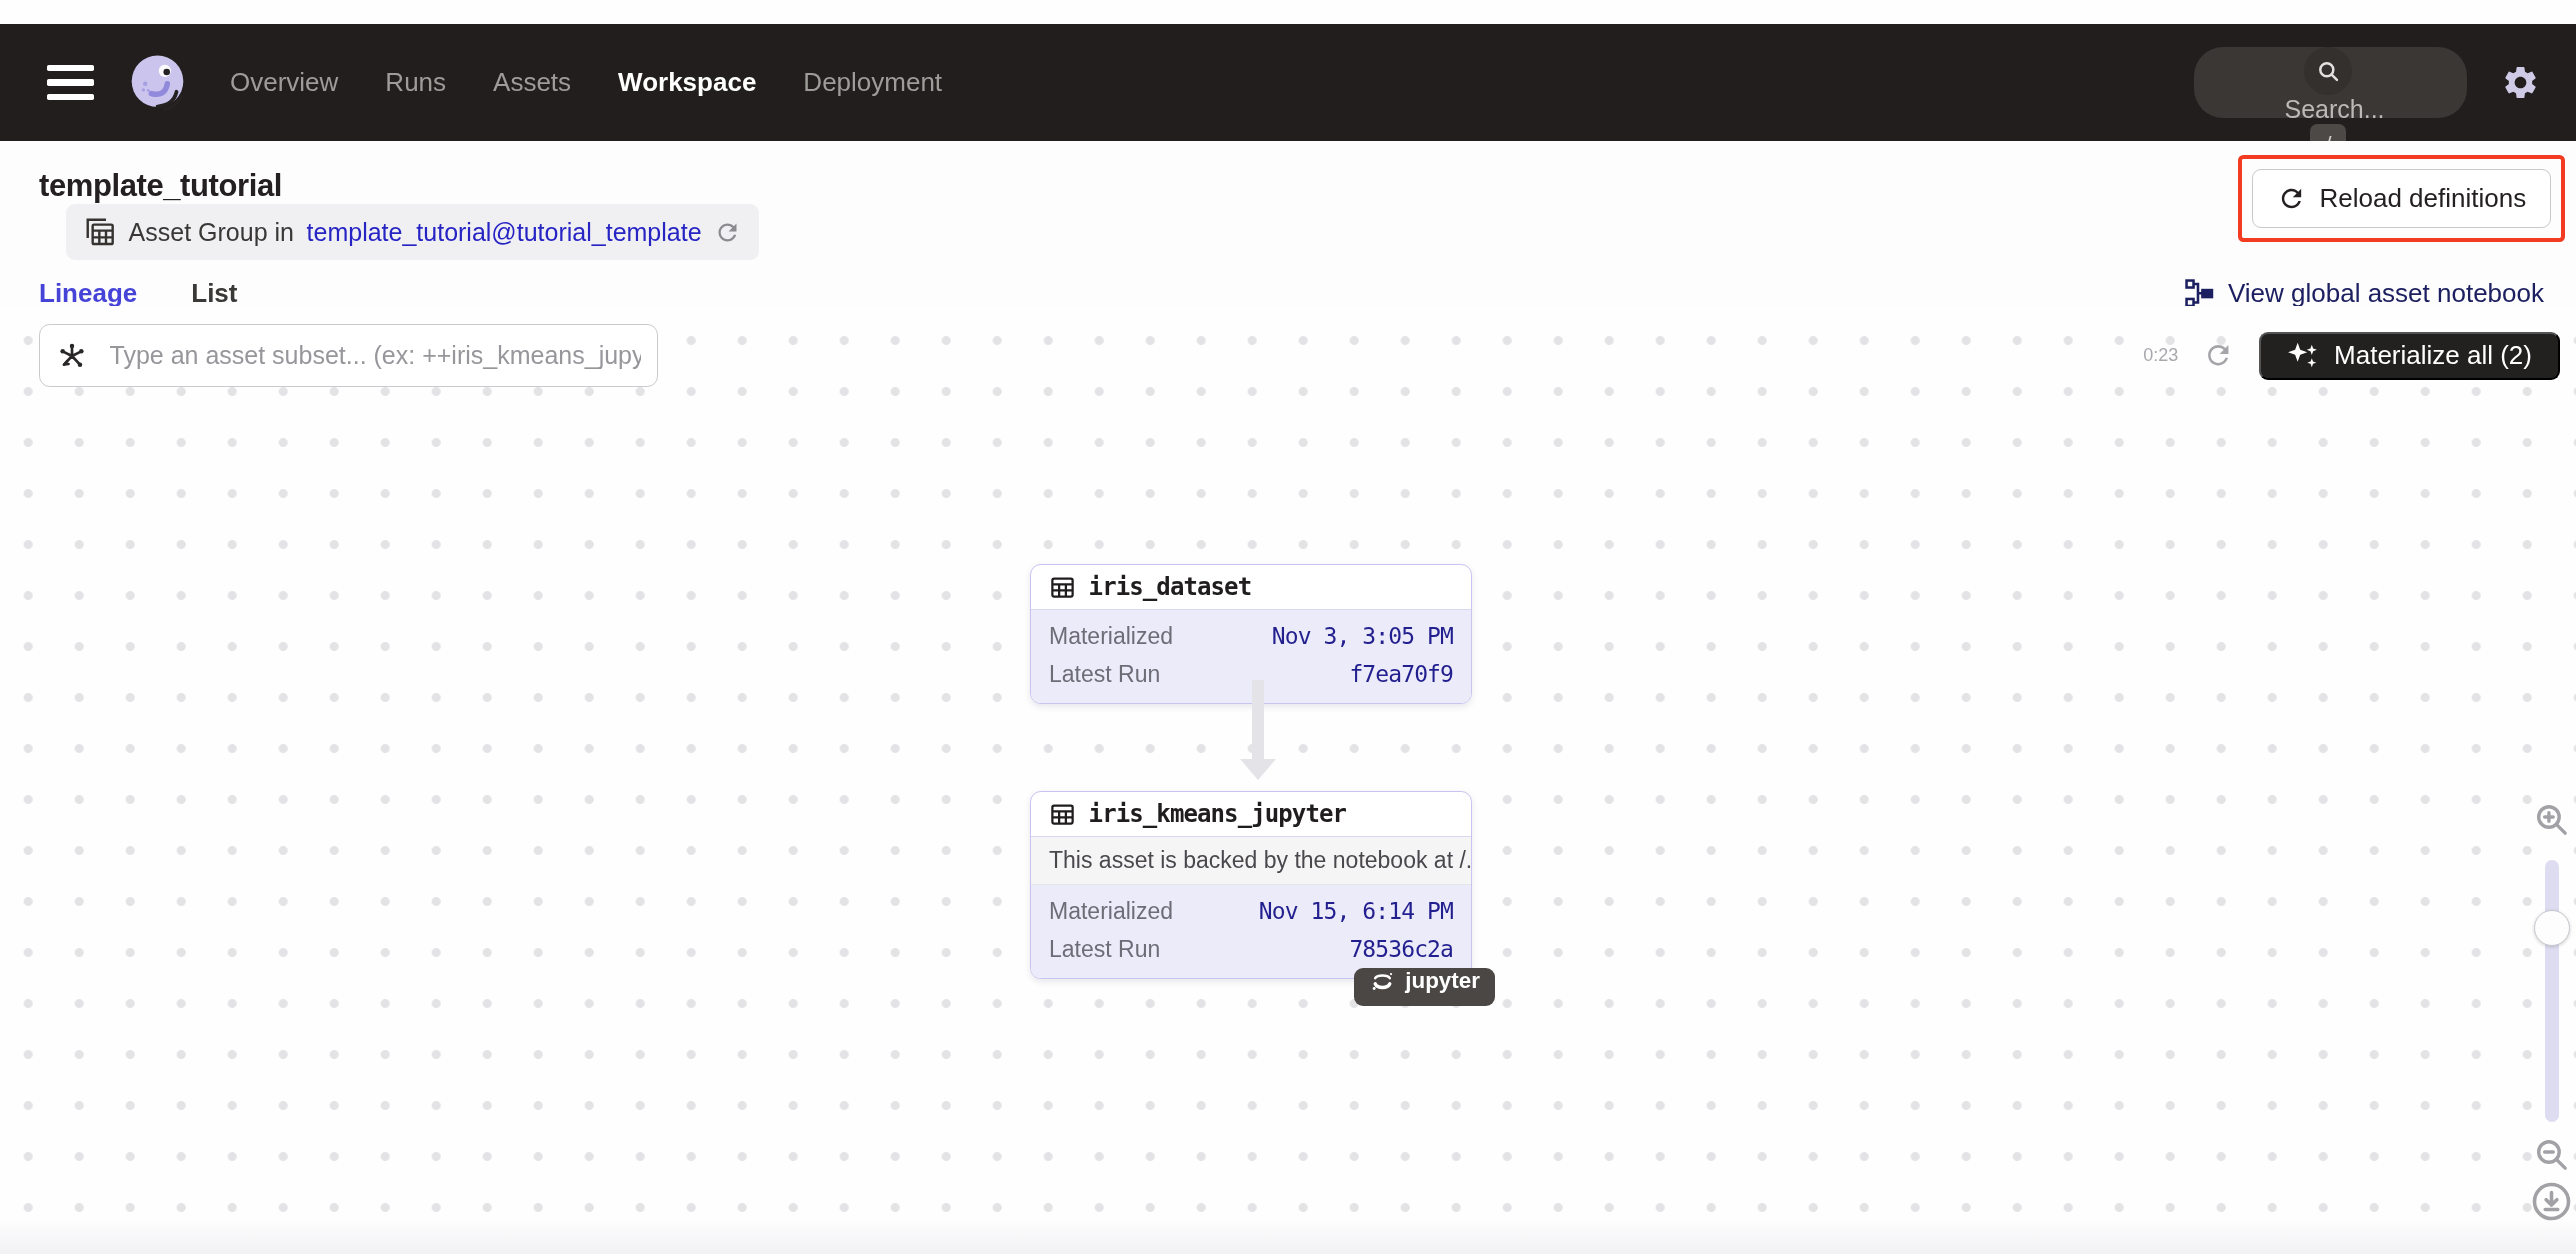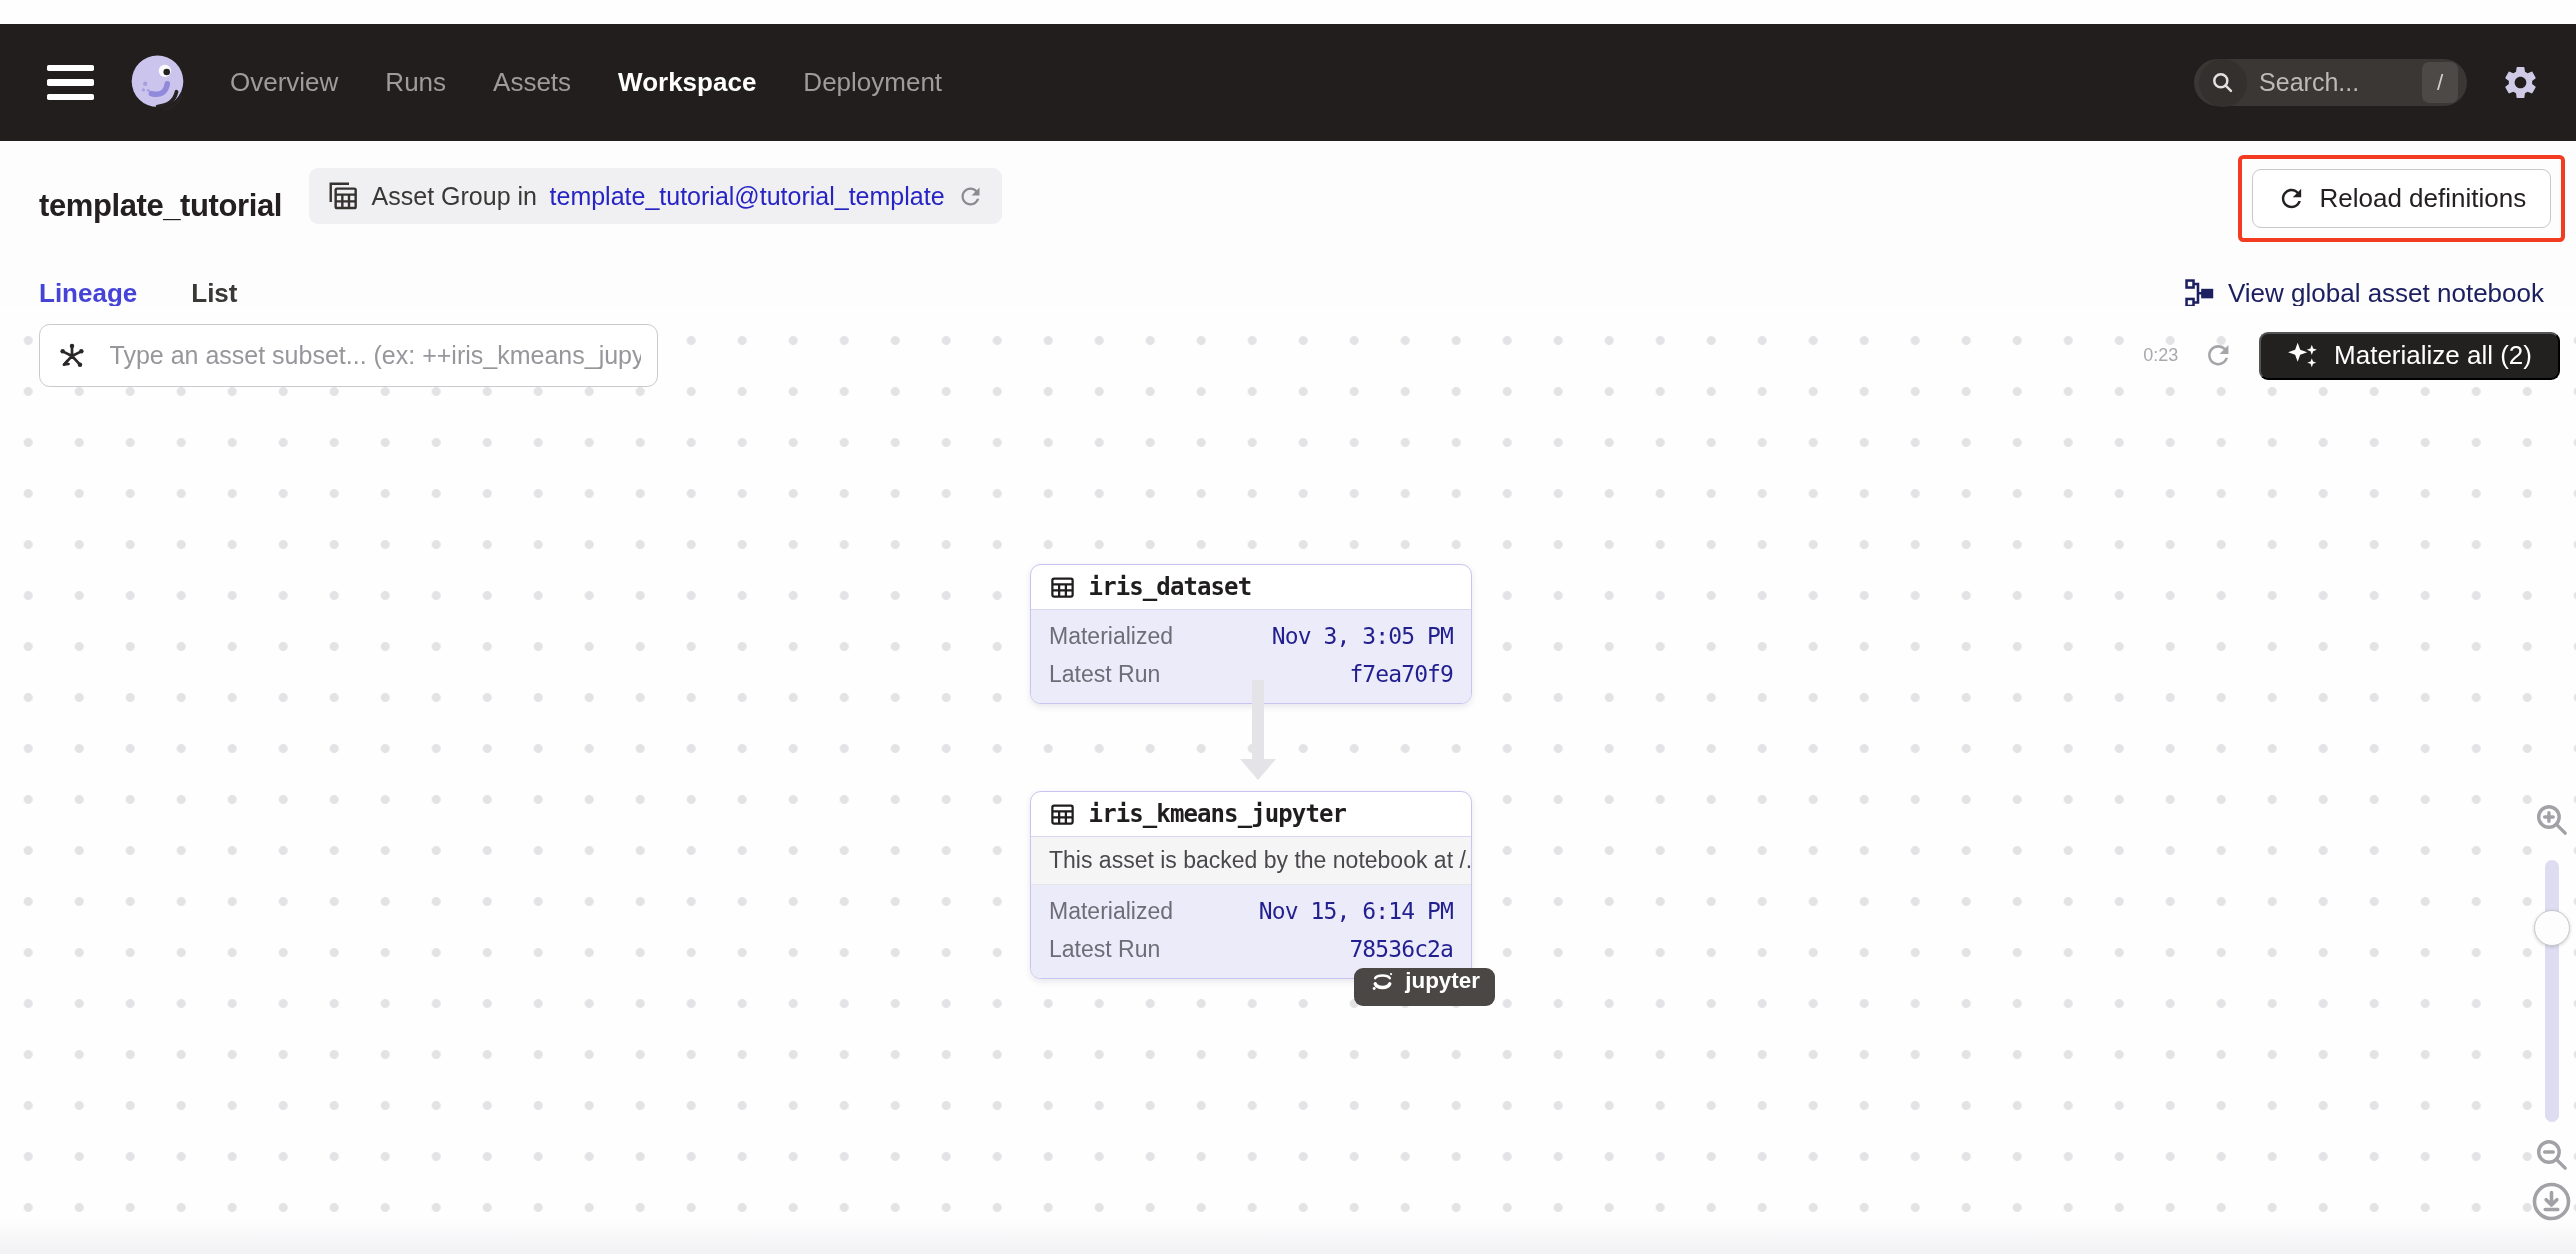--- a/index.html
+++ b/index.html
@@ -14,29 +14,29 @@
 
   
   .topnav{height:117px;background:var(--nav_bg);display:flex;align-items:center;padding:0 36px 0 47px;margin-top:24px;}
   .burger{display:flex;flex-direction:column;gap:8px;cursor:pointer;}
   .burger span{display:block;width:47px;height:6.3px;background:#fff;border-radius:1.8px;}
   .logo{margin-left:34px;width:59px;height:59px;}
   .nav-links{display:flex;gap:47px;margin-left:43px;font-size:26px;color:#9E9C99;}
   .nav-link{cursor:pointer;}
   .nav-link.active{color:#FFFFFF;font-weight:700;}
   .spacer{flex:1;}
-  .searchpill{width:273px;height:47px;border-radius:29px;background:#3B3734;display:flex;align-items:center;padding:0 9px 0 4.5px;cursor:text;}
+  .searchpill{width:273px;height:71px;border-radius:29px;background:#3B3734;display:flex;align-items:center;padding:0 9px 0 4.5px;cursor:text;flex-direction:column;}
   .search-iconwrap{width:48px;height:48px;border-radius:50%;background:#34302E;display:flex;align-items:center;justify-content:center;color:#E2E1DF;flex-shrink:0;}
   .search-ph{color:#BCBAB7;font-size:25px;margin-left:12.6px;flex:1;white-space:nowrap;}
   .slash{width:36px;height:41px;background:#4C4946;border-radius:7.2px;color:#D2D0CD;display:flex;align-items:center;justify-content:center;font-size:22.4px;flex-shrink:0;}
   .gear{margin-left:34px;color:#CFCBE7;cursor:pointer;display:flex;}
 
   
   .header-block{position:relative;height:189px;background:#FDFDFE;}
-  .title-row{display:flex;align-items:flex-end;padding:27px 32px 0 39px;}
+  .title-row{display:flex;align-items:flex-start;padding:27px 32px 0 39px;flex-direction:column;}
   .page-title{font-size:31px;font-weight:700;color:#242021;letter-spacing:-0.4px;}
   .group-badge{margin-left:27px;height:56px;background:#F0F0F3;border-radius:9px;display:flex;align-items:center;gap:12.6px;padding:0 18px;font-size:25px;color:#3A3836;}
   .badge-link{color:var(--link_blue);cursor:pointer;}
   .badge-refresh{color:#8B8A8E;display:flex;cursor:pointer;}
   .red-box{position:absolute;top:14.4px;right:10.8px;border:4.5px solid var(--highlight_red);border-radius:5.4px;padding:10px;}
   .reload-btn{height:59px;background:#fff;border:1.8px solid #C9C9CD;border-radius:9px;display:flex;align-items:center;gap:13.5px;padding:0 24px;font-size:26px;color:#242021;cursor:pointer;}
   .tabs-row{position:absolute;bottom:0;left:0;right:0;height:72px;border-bottom:1.8px solid #E9E9EB;display:flex;align-items:center;padding:0 32px 0 39px;}
   .tab{position:relative;height:100%;display:flex;align-items:center;font-size:26px;font-weight:600;color:#3A3937;cursor:pointer;}
   .tab.active{color:var(--accent);}
   .tab.active::after{content:"";position:absolute;left:-2.7px;right:-2.7px;bottom:-1.8px;height:6.3px;background:var(--accent);}

